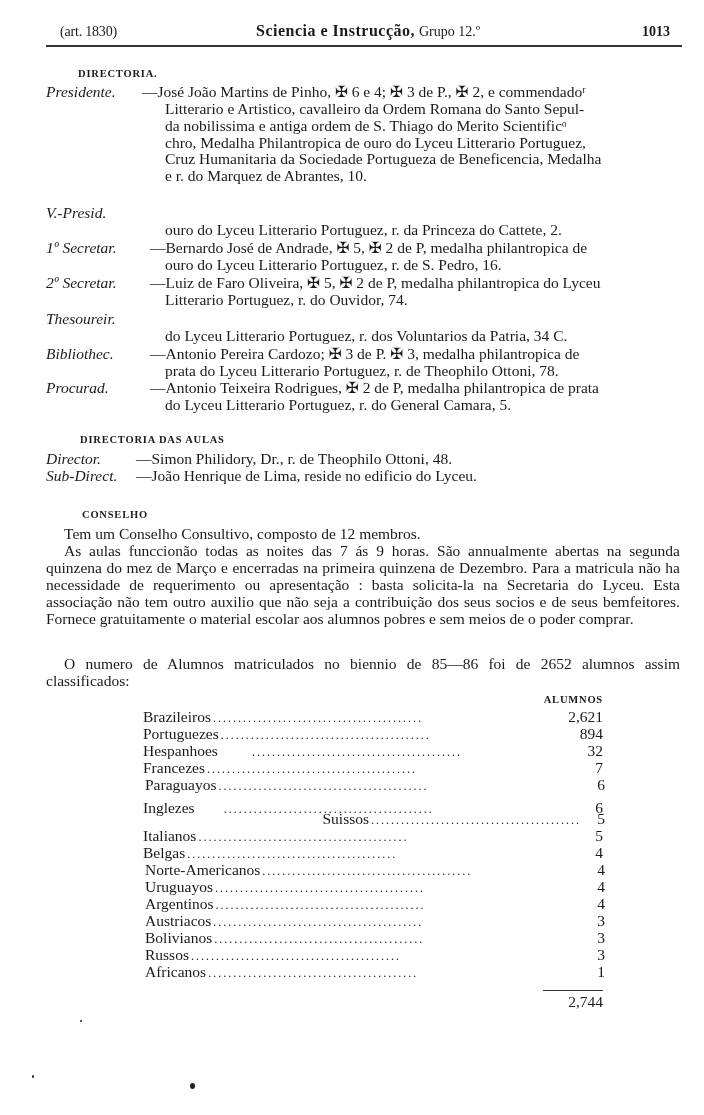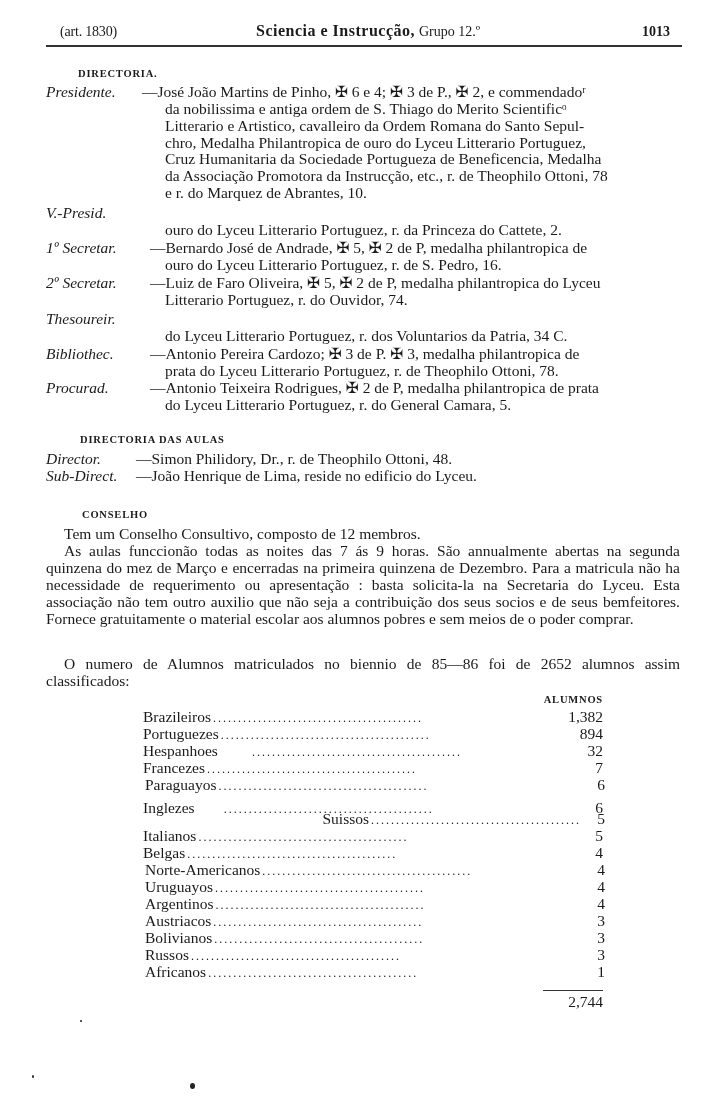--- a/index.html
+++ b/index.html
@@ -60,25 +60,24 @@
   <div class="rule-top"></div>
 
   <div class="sect-title" style="left:78px; top:68px;">DIRECTORIA.</div>
 
   <div class="entry" style="top:84px; height:120px;">
     <span class="role">Presidente.</span>
     <div class="body" style="left:96px; width:536px;">
       <span class="first">—José João Martins de Pinho, ✠ 6 e 4; ✠ 3 de P., ✠ 2, e commendadoʳ</span>
     </div>
     <div class="body" style="left:119px; top:17px; width:513px;">
+      <span class="cont">Litterario e Artistico, cavalleiro da Ordem Romana do Santo Sepul-</span>
       <span class="cont">da nobilissima e antiga ordem de S. Thiago do Merito Scientificᵒ</span>
-      <span class="cont">Litterario e Artistico, cavalleiro da Ordem Romana do Santo Sepul-</span>
       <span class="cont">chro, Medalha Philantropica de ouro do Lyceu Litterario Portuguez,</span>
       <span class="cont">Cruz Humanitaria da Sociedade Portugueza de Beneficencia, Medalha</span>
-      <span class="cont">da Associação Promotora da Instrucção, etc., r. de Theophilo Ottoni, 78</span>
       <span class="cont">e r. do Marquez de Abrantes, 10.</span>
     </div>
   </div>
 
   <div class="entry" style="top:205px; height:34px;">
     <span class="role">V.-Presid.</span>
     <div class="body" style="left:119px; top:17px; width:513px;">
       <span class="cont">ouro do Lyceu Litterario Portuguez, r. da Princeza do Cattete, 2.</span>
     </div>
   </div>
@@ -150,21 +149,21 @@
   <p class="para indent" style="top:511px; margin:0; padding-top:14px;">Tem um Conselho Consultivo, composto de 12 membros.</p>
   <p class="para indent" style="top:542px; margin:0;">As aulas funccionão todas as noites das 7 ás 9 horas. São annualmente abertas na segunda quinzena do mez de Março e encerradas na primeira quinzena de Dezembro. Para a matricula não ha necessidade de requerimento ou apresentação : basta solicita-la na Secretaria do Lyceu. Esta associação não tem outro auxilio que não seja a contribuição dos seus socios e de seus bemfeitores. Fornece gratuitamente o material escolar aos alumnos pobres e sem meios de o poder comprar.</p>
   <p class="para indent" style="top:655px; margin:0;">O numero de Alumnos matriculados no biennio de 85—86 foi de 2652 alumnos assim classificados:</p>
 
   <div class="table">
     <div class="colhead">ALUMNOS</div>
 
     <div class="row" style="top:14px;">
         <span class="name">Brazileiros</span>
         <span class="dots">..........................................</span>
-        <span class="val">1,382</span>
+        <span class="val">2,621</span>
       </div>
     <div class="row" style="top:31px;">
         <span class="name">Portuguezes</span>
         <span class="dots">..........................................</span>
         <span class="val">894</span>
       </div>
     <div class="row" style="top:48px;gap:32px;">
         <span class="name">Hespanhoes</span>
         <span class="dots">..........................................</span>
         <span class="val">32</span>

